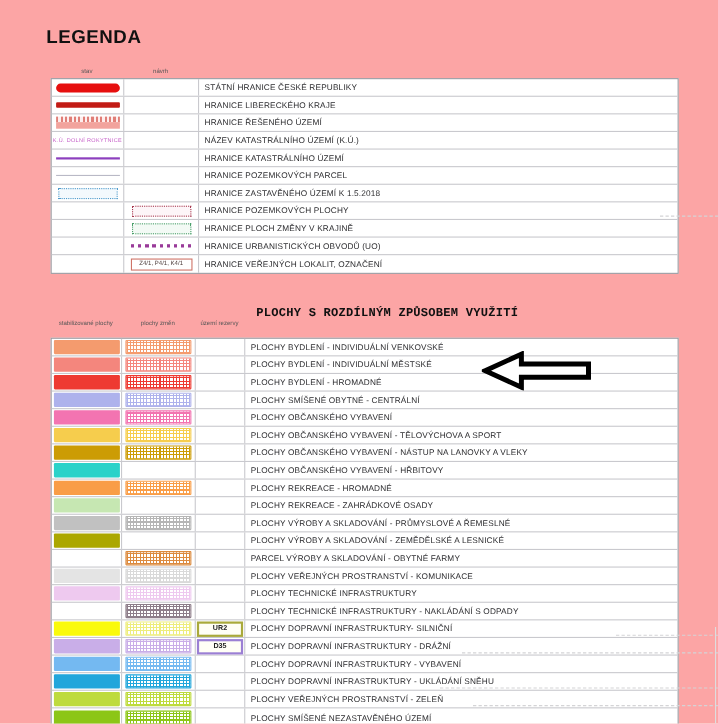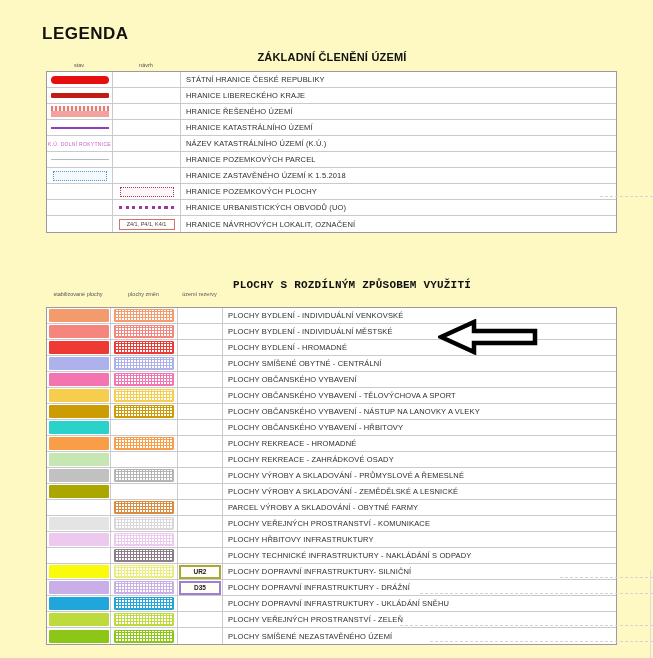--- a/index.html
+++ b/index.html
@@ -1,16 +1,16 @@
 <!DOCTYPE html>
 <html><head>
 <meta charset="utf-8">
 <style>
   html,body{margin:0;padding:0;background:#fff;}
-  .page{position:relative;width:653px;height:658px;background:#fef9c3;overflow:hidden;
+  .page{position:relative;width:653px;height:658px;background:#fca5a5;overflow:hidden;
         font-family:"Liberation Sans","DejaVu Sans",sans-serif;color:#2e2e32;}
   .page-title{position:absolute;left:42px;top:24px;font-size:17px;font-weight:bold;
         letter-spacing:.5px;color:#111;}
   .sec-title{position:absolute;width:572px;text-align:center;font-size:11px;
         font-weight:bold;color:#111;letter-spacing:.2px;white-space:nowrap;}
   #sec1-title{left:46px;top:51px;}
   #sec2-title{left:66px;top:279px;font-family:Liberation Mono, monospace;}
   .colhead{position:absolute;font-size:5.5px;color:#555;text-align:center;line-height:1.15;}
   #ch-stav{left:46px;top:62px;width:66px;}
   #ch-navrh{left:112px;top:62px;width:68px;}
@@ -54,21 +54,20 @@
   .arrow-wrap{position:absolute;left:438px;top:319px;width:102px;height:36px;}
   .artifact{position:absolute;border-top:1px dashed #d4d4d6;height:0;}
   .artifact-v{position:absolute;border-left:1px solid #dddddf;width:0;}
 </style>
 </head>
 <body>
 
 <div class="page">
   <div class="page-title">LEGENDA</div>
 
-  <div class="sec-title" id="sec1-title">ZÁKLADNÍ ČLENĚNÍ ÚZEMÍ</div>
   <div class="colhead" id="ch-stav">stav</div>
   <div class="colhead" id="ch-navrh">návrh</div>
   <div class="legend-table" id="table1">
       <div class="lrow">
         <div class="cell c1a vline">
           <div class="sw-bar" style="background: rgb(230, 15, 15); height: 8px; border-radius: 4px;"></div>
         </div>
         <div class="cell c1b vline"></div>
         <div class="cell clabel">STÁTNÍ HRANICE ČESKÉ REPUBLIKY</div>
       </div>
@@ -84,31 +83,31 @@
           <div class="sw-band">
             <div class="bandtop" style="background: repeating-linear-gradient(90deg, rgb(224, 127, 120) 0px, rgb(224, 127, 120) 2px, rgb(253, 238, 238) 2px, rgb(253, 238, 238) 4px);"></div>
             <div class="bandbot" style="background: rgb(242, 163, 157);"></div>
           </div>
         </div>
         <div class="cell c1b vline"></div>
         <div class="cell clabel">HRANICE ŘEŠENÉHO ÚZEMÍ</div>
       </div>
       <div class="lrow">
         <div class="cell c1a vline">
+          <div class="sw-kat" style="color: rgb(198, 95, 200);">K.Ú. DOLNÍ ROKYTNICE</div>
+        </div>
+        <div class="cell c1b vline"></div>
+        <div class="cell clabel">NÁZEV KATASTRÁLNÍHO ÚZEMÍ (K.Ú.)</div>
+      </div>
+      <div class="lrow">
+        <div class="cell c1a vline">
           <div class="sw-line" style="background: rgb(140, 63, 190); height: 2px;"></div>
         </div>
         <div class="cell c1b vline"></div>
         <div class="cell clabel">HRANICE KATASTRÁLNÍHO ÚZEMÍ</div>
-      </div>
-      <div class="lrow">
-        <div class="cell c1a vline">
-          <div class="sw-kat" style="color: rgb(198, 95, 200);">K.Ú. DOLNÍ ROKYTNICE</div>
-        </div>
-        <div class="cell c1b vline"></div>
-        <div class="cell clabel">NÁZEV KATASTRÁLNÍHO ÚZEMÍ (K.Ú.)</div>
       </div>
       <div class="lrow">
         <div class="cell c1a vline">
           <div class="sw-line" style="background: rgb(185, 185, 198); height: 1px;"></div>
         </div>
         <div class="cell c1b vline"></div>
         <div class="cell clabel">HRANICE POZEMKOVÝCH PARCEL</div>
       </div>
       <div class="lrow">
         <div class="cell c1a vline">
@@ -120,30 +119,37 @@
       <div class="lrow">
         <div class="cell c1a vline"></div>
         <div class="cell c1b vline">
           <div class="sw-dotbox" style="border-color: rgb(168, 58, 80); background: rgb(253, 245, 248);"></div>
         </div>
         <div class="cell clabel">HRANICE POZEMKOVÝCH PLOCHY</div>
       </div>
       <div class="lrow">
         <div class="cell c1a vline"></div>
         <div class="cell c1b vline">
+          <div class="sw-dotbox" style="border-color: rgb(75, 160, 107); background: rgb(243, 250, 245);"></div>
+        </div>
+        <div class="cell clabel">HRANICE PLOCH ZMĚNY V KRAJINĚ</div>
+      </div>
+      <div class="lrow">
+        <div class="cell c1a vline"></div>
+        <div class="cell c1b vline">
           <div class="sw-dots" style="background: repeating-linear-gradient(90deg, rgb(153, 58, 153) 0px, rgb(153, 58, 153) 3px, transparent 3px, transparent 6.5px);"></div>
         </div>
         <div class="cell clabel">HRANICE URBANISTICKÝCH OBVODŮ (UO)</div>
       </div>
       <div class="lrow">
         <div class="cell c1a vline"></div>
         <div class="cell c1b vline">
           <div class="sw-labelbox" style="border-color: rgb(207, 116, 104); color: rgb(74, 58, 56);">Z4/1, P4/1, K4/1</div>
         </div>
-        <div class="cell clabel">HRANICE NÁVRHOVÝCH LOKALIT, OZNAČENÍ</div>
+        <div class="cell clabel">HRANICE VEŘEJNÝCH LOKALIT, OZNAČENÍ</div>
       </div>
     </div>
 
   <div class="sec-title" id="sec2-title">PLOCHY S ROZDÍLNÝM ZPŮSOBEM VYUŽITÍ</div>
   <div class="colhead" id="ch-stab">stabilizované plochy</div>
   <div class="colhead" id="ch-zmen">plochy změn</div>
   <div class="colhead" id="ch-rez">území rezervy</div>
   <div class="legend-table" id="table2">
       <div class="lrow">
         <div class="cell c2a vline">
@@ -278,21 +284,21 @@
         <div class="cell clabel">PLOCHY VEŘEJNÝCH PROSTRANSTVÍ - KOMUNIKACE</div>
       </div>
       <div class="lrow">
         <div class="cell c2a vline">
           <div class="sw2" style="background: rgb(238, 201, 239);"></div>
         </div>
         <div class="cell c2b vline">
           <div class="sw2 hatch" style="--hc: #eec9ef;"></div>
         </div>
         <div class="cell c2c vline"></div>
-        <div class="cell clabel">PLOCHY HŘBITOVY INFRASTRUKTURY</div>
+        <div class="cell clabel">PLOCHY TECHNICKÉ INFRASTRUKTURY</div>
       </div>
       <div class="lrow">
         <div class="cell c2a vline"></div>
         <div class="cell c2b vline">
           <div class="sw2 hatch" style="--hc: #8d7d89;"></div>
         </div>
         <div class="cell c2c vline"></div>
         <div class="cell clabel">PLOCHY TECHNICKÉ INFRASTRUKTURY - NAKLÁDÁNÍ S ODPADY</div>
       </div>
       <div class="lrow">
@@ -311,20 +317,30 @@
         <div class="cell c2a vline">
           <div class="sw2" style="background: rgb(201, 174, 232);"></div>
         </div>
         <div class="cell c2b vline">
           <div class="sw2 hatch" style="--hc: #c9aee8;"></div>
         </div>
         <div class="cell c2c vline">
           <div class="rsv" style="border-color: rgb(155, 127, 212);">D35</div>
         </div>
         <div class="cell clabel">PLOCHY DOPRAVNÍ INFRASTRUKTURY - DRÁŽNÍ</div>
+      </div>
+      <div class="lrow">
+        <div class="cell c2a vline">
+          <div class="sw2" style="background: rgb(116, 185, 241);"></div>
+        </div>
+        <div class="cell c2b vline">
+          <div class="sw2 hatch" style="--hc: #74b9f1;"></div>
+        </div>
+        <div class="cell c2c vline"></div>
+        <div class="cell clabel">PLOCHY DOPRAVNÍ INFRASTRUKTURY - VYBAVENÍ</div>
       </div>
       <div class="lrow">
         <div class="cell c2a vline">
           <div class="sw2" style="background: rgb(33, 166, 219);"></div>
         </div>
         <div class="cell c2b vline">
           <div class="sw2 hatch" style="--hc: #21a6db;"></div>
         </div>
         <div class="cell c2c vline"></div>
         <div class="cell clabel">PLOCHY DOPRAVNÍ INFRASTRUKTURY - UKLÁDÁNÍ SNĚHU</div>

